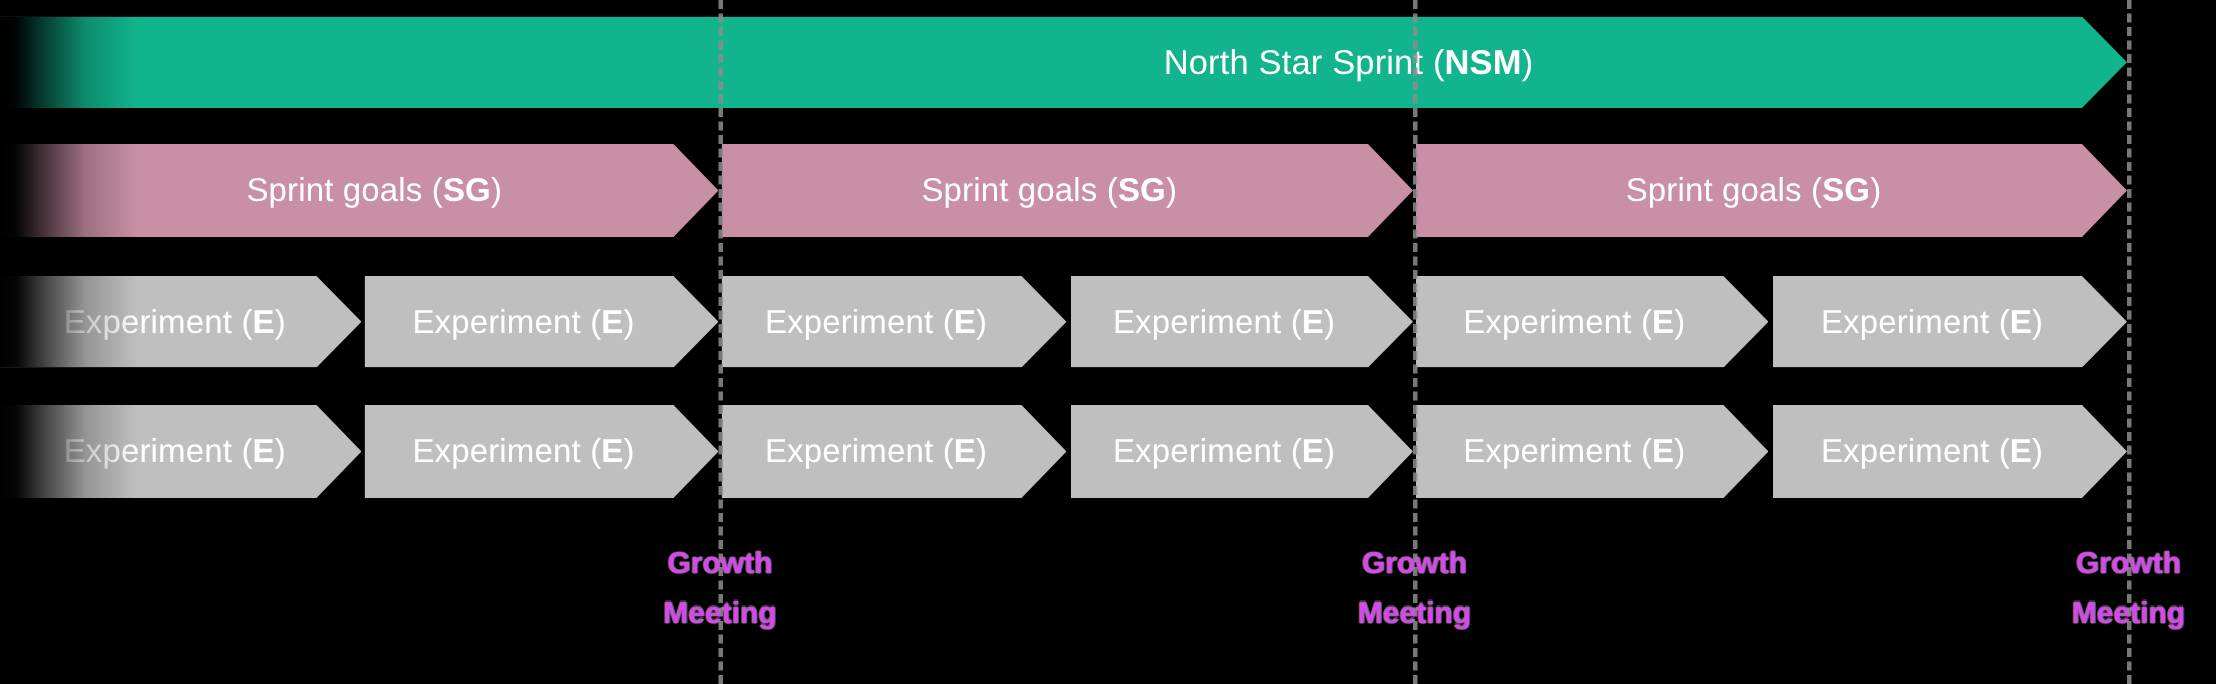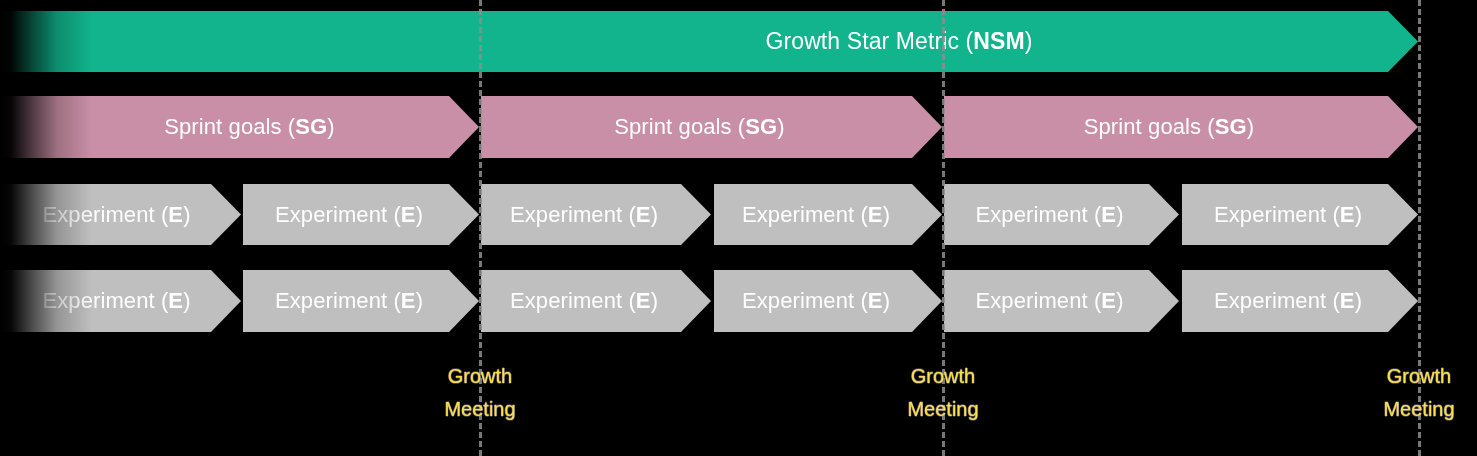--- a/index.html
+++ b/index.html
@@ -31,22 +31,22 @@
     opacity: 0.85;
     z-index: 40;
   }
   .milestone-label {
     position: absolute;
     z-index: 41;
     width: 180px;
     text-align: center;
     font-size: 20px;
     line-height: 33px;
-    font-weight: 400;
-    color: #fde047;
+    font-weight: 700;
+    color: #d946ef;
     text-shadow:
        0.7px 0 0 rgba(120,150,200,0.55),
       -0.7px 0 0 rgba(200,140,110,0.55),
        0 0.7px 0 rgba(150,150,150,0.40),
        0 -0.7px 0 rgba(150,150,150,0.40);
     pointer-events: none;
   }
   .milestone-label span { display: block; }
 
   
@@ -110,21 +110,21 @@
   .row-nsm .arrow .lbl { font-size: 23px; }
 </style>
 </head>
 <body>
 
 <div id="stage">
 
   <div class="row row-nsm">
     <div class="arrow pointed faded" style="left:0px; width:1418px;">
       <span class="lbl" style="transform:translateX(190px);">
-        <span>Growth Star Metric (</span><b>NSM</b><span>)</span>
+        <span>North Star Sprint (</span><b>NSM</b><span>)</span>
       </span>
     </div>
   </div>
 
   <div class="row row-sprint">
     <div class="arrow pointed faded" style="left:0px; width:479px;">
       <span class="lbl" style="transform:translateX(10px);">
         <span>Sprint goals (</span><b>SG</b><span>)</span>
       </span>
     </div>

